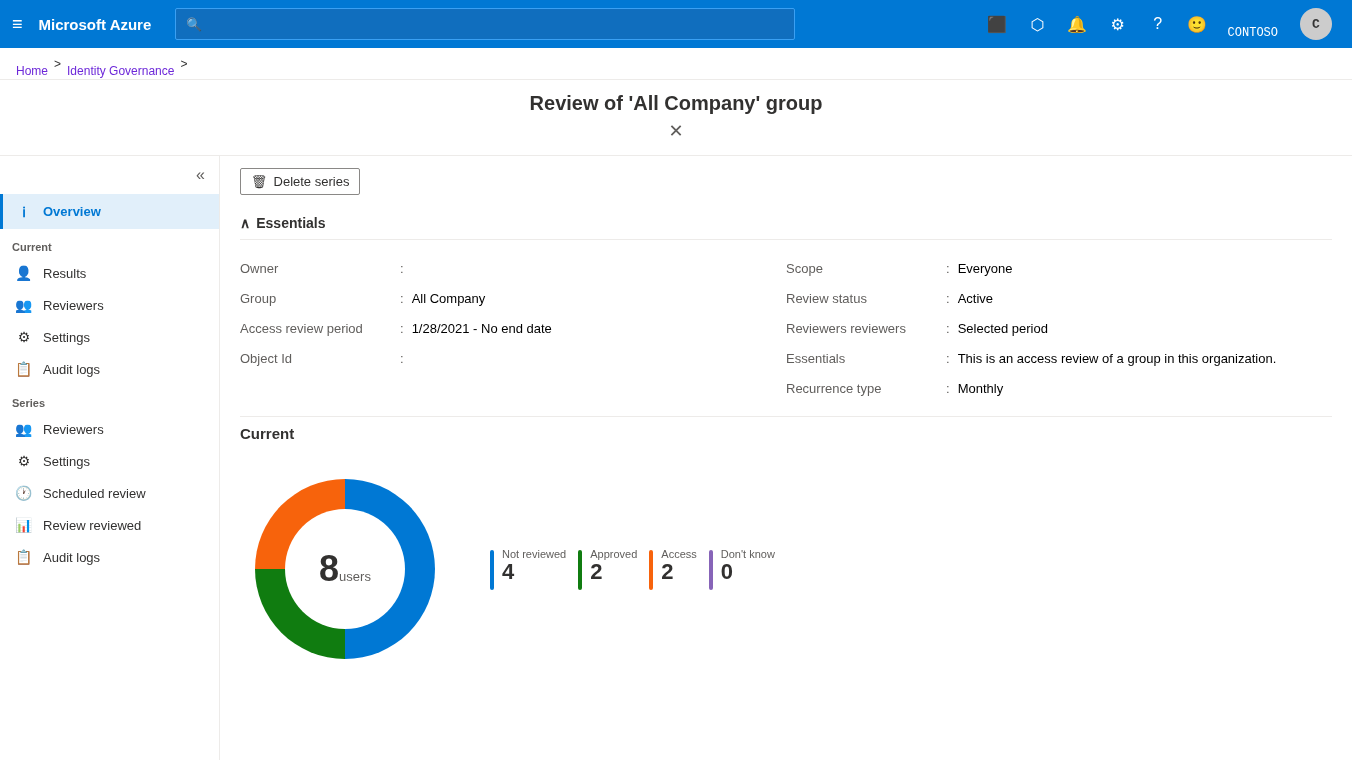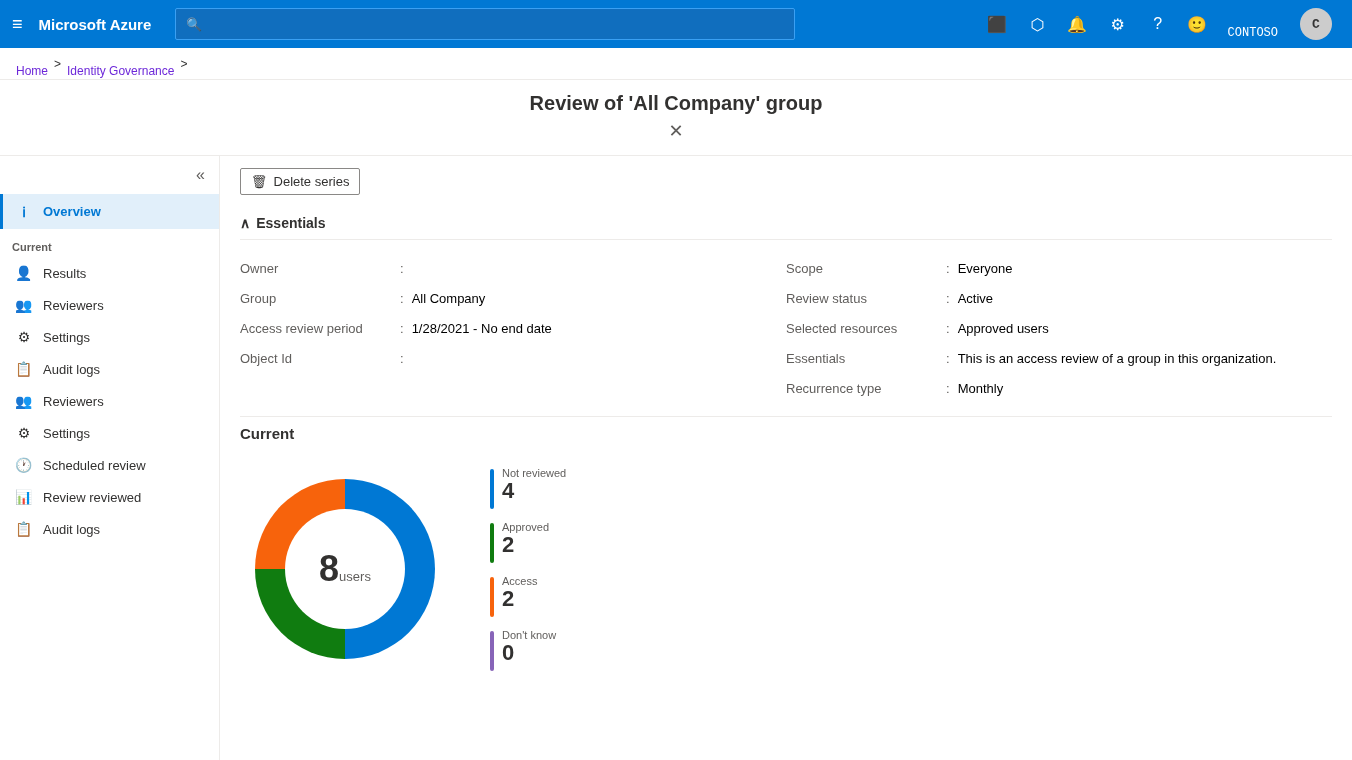--- a/index.html
+++ b/index.html
@@ -183,21 +183,21 @@
     .donut-label {
       position: absolute;
       top: 50%;
       left: 50%;
       transform: translate(-50%, -50%);
     }
     .donut-number { font-size: 36px; font-weight: 700; color: #323130; }
     .donut-text { font-size: 13px; color: #605e5c; }
 
     
-    .legend { display: flex; flex-direction: column; gap: 12px; }
+    .legend { display: flex; flex-direction: row; gap: 12px; }
     .legend-item { display: flex; align-items: flex-start; gap: 8px; }
     .legend-bar { width: 4px; height: 40px; border-radius: 2px; flex-shrink: 0; margin-top: 2px; }
     .legend-content {}
     .legend-label { font-size: 11px; color: #605e5c; }
     .legend-value { font-size: 22px; font-weight: 700; color: #323130; line-height: 1.1; }
   </style>
 </head>
 <body>
 
 <div class="topnav">
@@ -256,20 +256,21 @@
     </div>
     <div class="sidebar-item">
       <span class="item-icon">⚙</span>
       <span>Settings</span>
     </div>
     <div class="sidebar-item">
       <span class="item-icon">📋</span>
       <span>Audit logs</span>
     </div>
 
+    <div class="sidebar-section-title">Series</div>
 
     <div class="sidebar-item">
       <span class="item-icon">👥</span>
       <span>Reviewers</span>
     </div>
     <div class="sidebar-item">
       <span class="item-icon">⚙</span>
       <span>Settings</span>
     </div>
     <div class="sidebar-item">
@@ -329,23 +330,23 @@
           <span class="essentials-label">Scope</span>
           <span class="essentials-sep">:</span>
           <span class="essentials-value">Everyone</span>
         </div>
         <div class="essentials-row">
           <span class="essentials-label">Review status</span>
           <span class="essentials-sep">:</span>
           <span class="essentials-value">Active</span>
         </div>
         <div class="essentials-row">
-          <span class="essentials-label">Selected resources</span>
-          <span class="essentials-sep">:</span>
-          <span class="essentials-value">Approved users</span>
+          <span class="essentials-label">Reviewers reviewers</span>
+          <span class="essentials-sep">:</span>
+          <span class="essentials-value">Selected period</span>
         </div>
         <div class="essentials-row">
           <span class="essentials-label">Essentials</span>
           <span class="essentials-sep">:</span>
           <span class="essentials-value">This is an access review of a group in this organization.</span>
         </div>
         <div class="essentials-row">
           <span class="essentials-label">Recurrence type</span>
           <span class="essentials-sep">:</span>
           <span class="essentials-value">Monthly</span>

